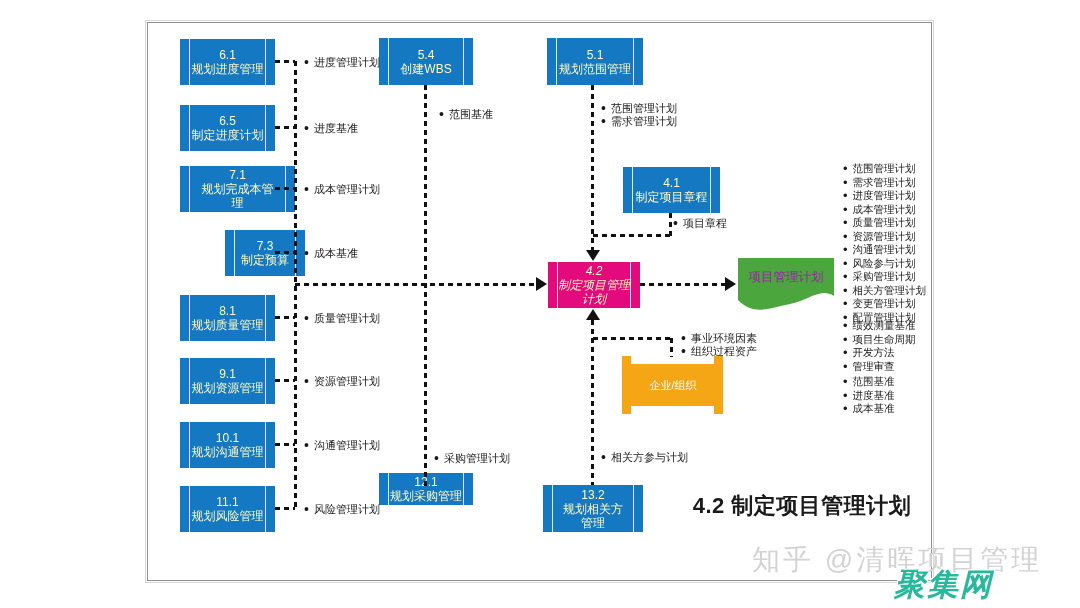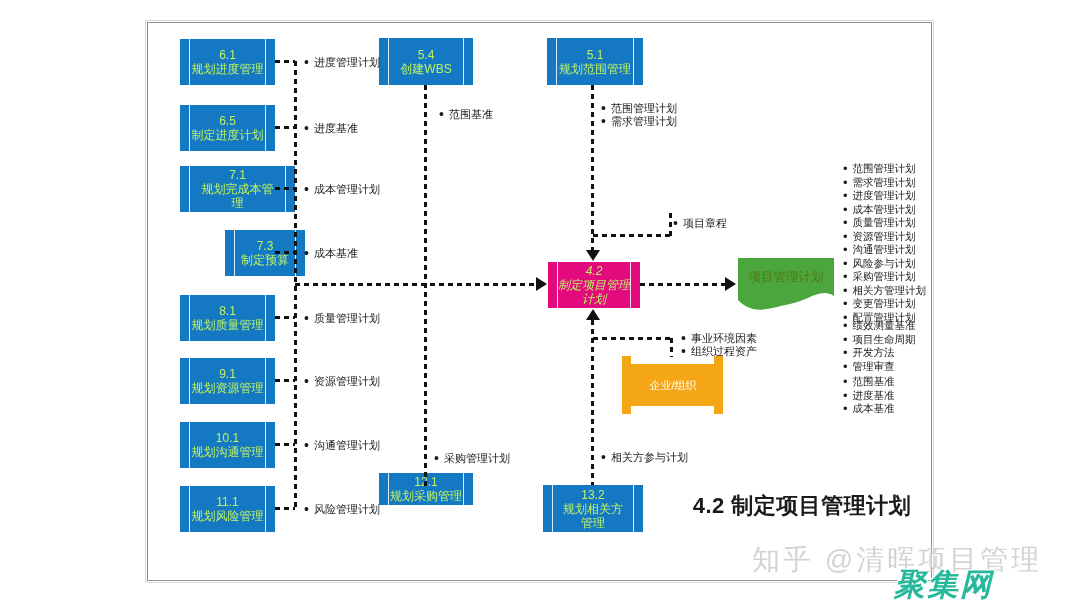--- a/index.html
+++ b/index.html
@@ -7,21 +7,21 @@
     position:relative;width:1080px;height:608px;background:#ffffff;overflow:hidden;
     font-family:"Liberation Sans","DejaVu Sans",sans-serif;color:#111;
   }
   .frame{
     position:absolute;left:147px;top:22px;width:783px;height:557px;
     border:1px solid #8f8f8f;outline:1px solid #d8d8d8;outline-offset:1px;background:#fff;
   }
   
   .pbox{
     position:absolute;display:flex;align-items:center;justify-content:center;
-    text-align:center;color:#bef264;font-size:12px;line-height:14px;
+    text-align:center;color:#fef9c3;font-size:12px;line-height:14px;
     white-space:pre-line;background:var(--process-blue,#1478c3);
   }
   .pbox::before,.pbox::after{
     content:"";position:absolute;top:0;bottom:0;width:1px;background:rgba(255,255,255,.85);
   }
   .pbox::before{left:9px;}
   .pbox::after{right:9px;}
   .pbox.magenta{background:var(--highlight-magenta,#e20a7d);}
   
   .hline{position:absolute;height:3px;background-image:repeating-linear-gradient(90deg,var(--line-black,#111) 0,var(--line-black,#111) 5px,transparent 5px,transparent 9px);}
@@ -42,21 +42,21 @@
   .olist .oitem{font-size:10.5px;line-height:12.5px;color:#1a1a1a;white-space:nowrap;}
   .olist .oitem::before{content:"\2022";font-size:13px;margin-right:5px;vertical-align:-1px;}
   
   .org-bar{position:absolute;left:629px;top:364px;width:88px;height:42px;background:var(--org-orange,#f5a614);
     display:flex;align-items:center;justify-content:center;color:#fff;font-size:11px;}
   .org-post{position:absolute;top:356px;width:9px;height:58px;background:var(--org-orange,#f5a614);}
   
   .flag{position:absolute;left:737px;top:257px;width:98px;height:62px;}
   .flag svg{position:absolute;left:0;top:0;}
   .flag .flag-text{
-    position:absolute;left:0;top:12px;width:98px;text-align:center;color:#4d7c0f;font-size:12.5px;
+    position:absolute;left:0;top:12px;width:98px;text-align:center;color:#a21caf;font-size:12.5px;
   }
   .caption{
     position:absolute;left:688px;top:491px;width:228px;text-align:center;
     font-size:22px;font-weight:700;color:#1a1a1a;letter-spacing:.5px;white-space:nowrap;
   }
   .wm-zhihu{
     position:absolute;left:752px;top:541px;font-size:28px;color:#d3d3d3;
     letter-spacing:3px;white-space:nowrap;z-index:6;
   }
   .wm-juji{
@@ -88,20 +88,22 @@
 规划沟通管理</div>
   <div class="pbox" style="left:180px;top:486px;width:95px;height:46px;">11.1
 规划风险管理</div>
 
   <div class="pbox" style="left:379px;top:38px;width:94px;height:47px;">5.4
 创建WBS</div>
   <div class="pbox" style="left:379px;top:473px;width:94px;height:32px;">12.1
 规划采购管理</div>
   <div class="pbox" style="left:547px;top:38px;width:96px;height:47px;">5.1
 规划范围管理</div>
+  <div class="pbox" style="left:623px;top:167px;width:97px;height:46px;">4.1
+制定项目章程</div>
   <div class="pbox" style="left:543px;top:485px;width:100px;height:47px;">13.2
 规划相关方
 管理</div>
 
   <div class="pbox magenta" style="left:548px;top:262px;width:92px;height:46px;font-style:italic;">4.2
 制定项目管理
 计划</div>
 
   <div class="vline" style="left:294px;top:61px;height:448px;"></div>
   <div class="hline" style="left:275px;top:60px;width:20px;"></div>

